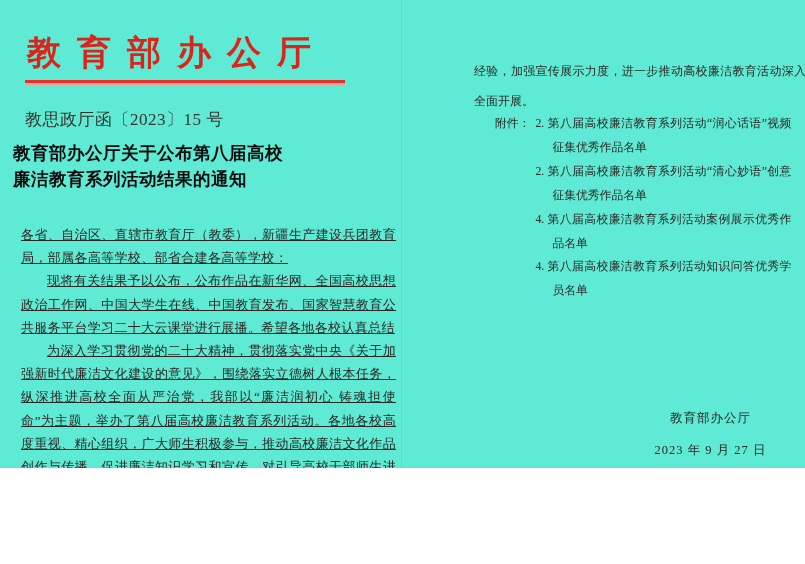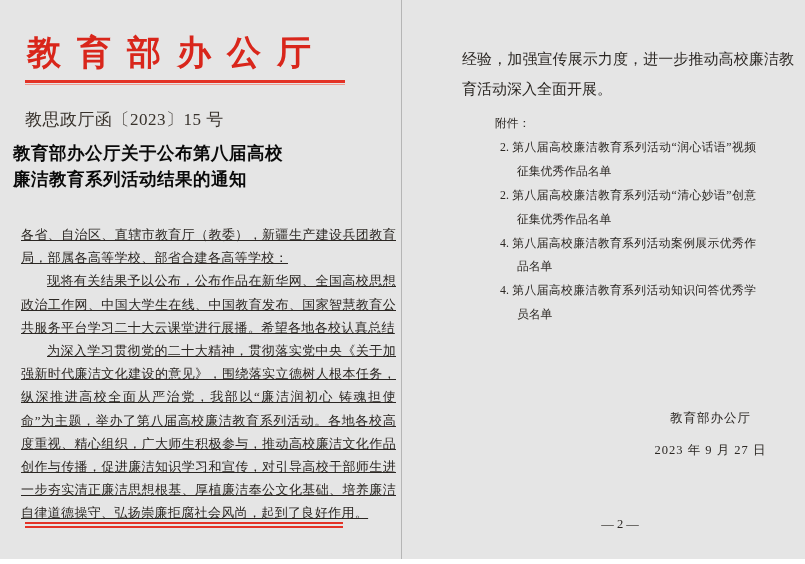--- a/index.html
+++ b/index.html
@@ -1,17 +1,17 @@
 <!DOCTYPE html>
 <html><head>
 <meta charset="utf-8">
 <style>
   html,body { margin:0; padding:0; background:#ffffff; }
   .canvas {
-    position:relative; width:805px; height:559px; background:#e5e5e5; overflow:hidden;
+    position:relative; width:805px; height:468px; background:#5eead4; overflow:hidden;
     font-family:"Liberation Serif","DejaVu Serif",serif;
     color:#2b2723;
   }
   .divider { position:absolute; left:401px; top:0; width:1px; height:564px; background:#b5b5b5; }
 
   
   .agency {
     position:absolute; left:25px; top:33px; width:320px;
     text-align:center; font-size:34px; line-height:40px; font-weight:700;
     color:#d9261b; letter-spacing:16px; margin-left:-8px; white-space:nowrap;
@@ -39,27 +39,27 @@
   }
   .body1 p { margin:0; }
   .body1 p.indent { text-indent:2em; }
 
   .redline-bottom { position:absolute; left:25px; top:522px; width:318px; }
   .rule-b { height:2px; background:#e33226; }
   .rule-b + .rule-b { margin-top:2px; }
 
   
   .cont {
-    position:absolute; left:458px; top:40px; width:332px; margin:4px;
-    font-size:15px; line-height:30px;
+    position:absolute; left:458px; top:40px; width:332px; margin:16px;
+    font-size:12px; line-height:30px;
     text-align:justify; text-justify:inter-ideograph;
   }
   .attach {
     position:absolute; left:495px; top:112px; width:300px;
-    font-size:11.8px; line-height:23.9px; display:flex; align-items:flex-start;flex-direction:column;
+    font-size:11.8px; line-height:23.9px; display:flex; align-items:flex-start;
   }
   .attach-label { flex:none; white-space:nowrap; }
   .attach-items { margin-left:5px; width:256px; }
   .attach-item {
     padding-left:17px; text-indent:-17px;
     text-align:justify; text-justify:inter-ideograph;
   }
   .sig {
     position:absolute; left:608px; top:402px; width:205px;
     text-align:center; font-size:12.5px; line-height:32px; letter-spacing:1px;

